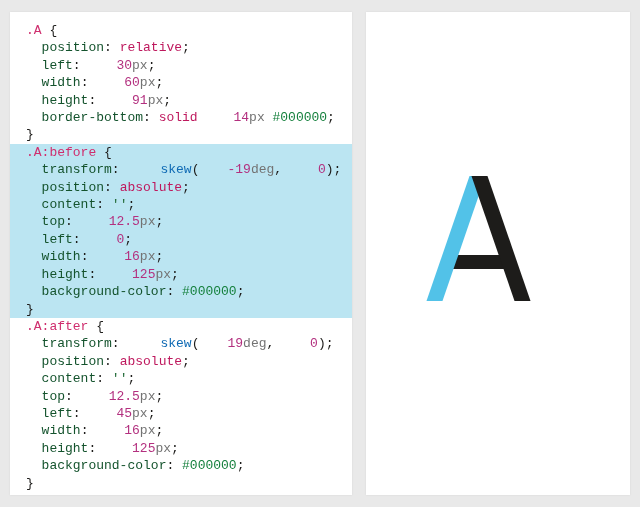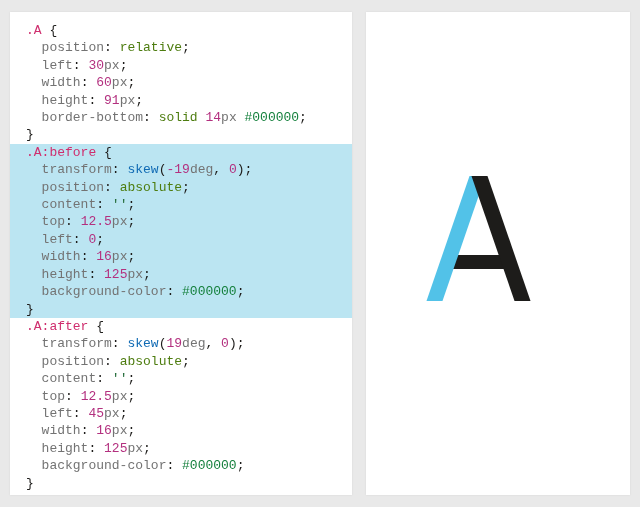--- a/index.html
+++ b/index.html
@@ -44,27 +44,27 @@
     white-space: pre;
     color: #1d1c1a;
   }
   .line {
     padding: 0 0 0 16px;
   }
   .hl {
     background: #bbe5f2;
   }
   .sel   { color: #cf2e6e; }   
-  .prop  { color: #737373; }   
-  .val   { color: #4d7c0f; }   
-  .num   { color: #b3307f; }   
+  .prop  { color: #14532d; }   
+  .val   { color: #be185d; }   
+  .num   { color: #b3307f; margin-left: 28px; }   
   .unit  { color: #737373; }   
   .hex   { color: #15803d; }   
   .punct { color: #1d1c1a; }   
-  .fn    { color: #0f6ab4; }   
+  .fn    { color: #0f6ab4; margin-left: 33px; }   
   .str   { color: #246c3a; }   
 
   
   .A-wrap {
     position: relative;
     width: 160px;
     height: 180px;
   }
   .A {
     position: relative;

